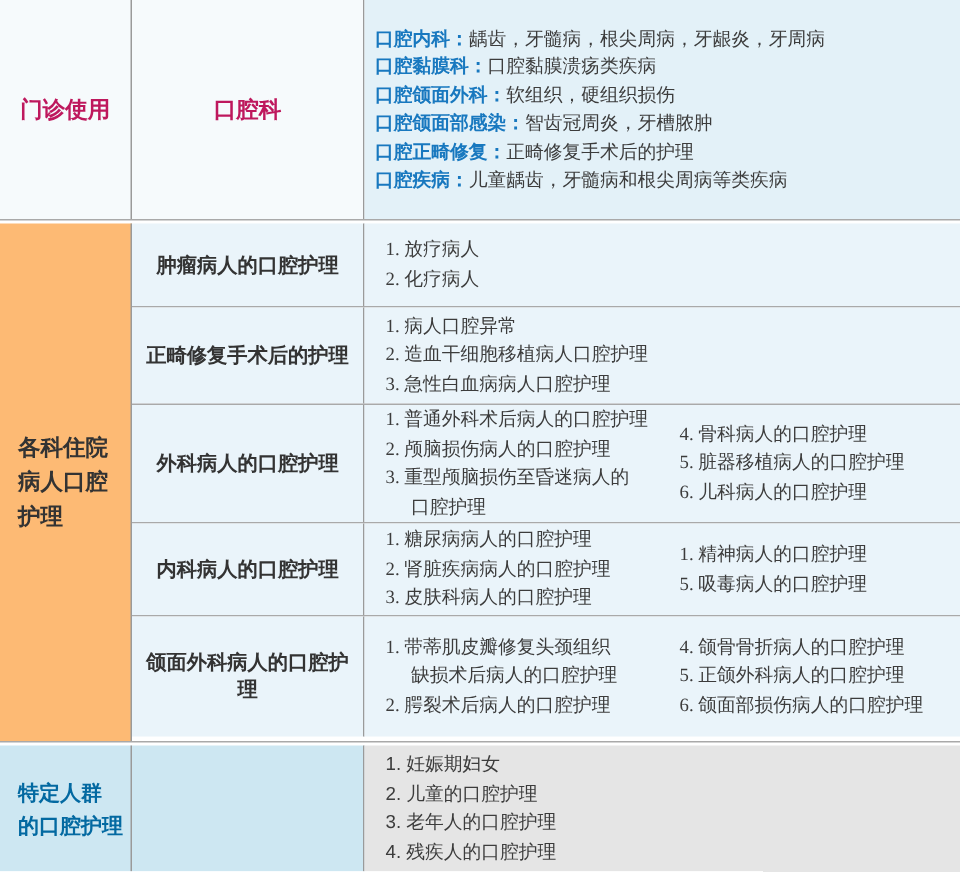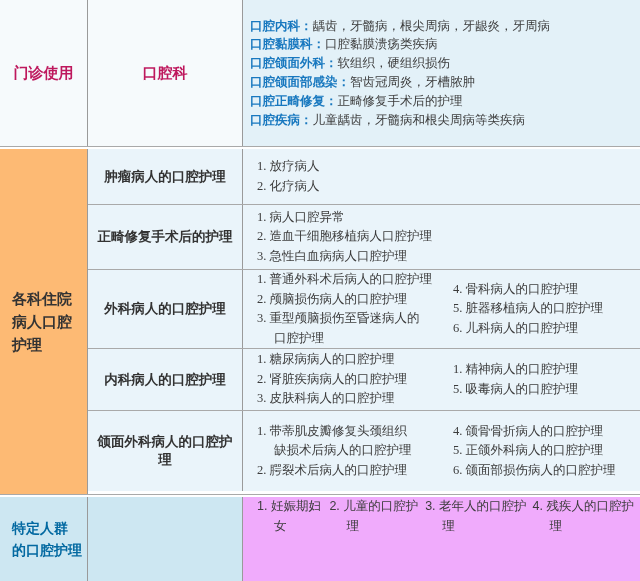--- a/index.html
+++ b/index.html
@@ -42,21 +42,21 @@
   .list1{width:196px;flex:0 0 auto;}
   .list2{flex:1;}
   .item{white-space:pre-line;padding-left:17px;text-indent:-17px;color:#3c3c3c;}
 
   
   .sec3{grid-template-columns:88px 155px 1fr;height:84px;border-bottom:none;}
   .sec3 .c1{background:#cde7f2;border-right:1px solid #9a9a9a;
       display:flex;align-items:center;padding-left:12px;box-sizing:border-box;
       font-weight:bold;font-size:14px;line-height:22px;color:#0369a1;white-space:pre-line;}
   .sec3 .c2{background:#cde7f2;border-right:1px solid #9a9a9a;}
-  .sec3 .c3{background:#f0abfc;display:flex;flex-direction:row;justify-content:center;
+  .sec3 .c3{background:#e5e5e5;display:flex;flex-direction:column;justify-content:center;
       padding-left:14px;font-size:12.5px;line-height:19.5px;}
 </style>
 </head>
 <body>
 
 <div class="table">
 
   <div class="sec sec1">
     <div class="c1">
       <span>门诊使用</span>

